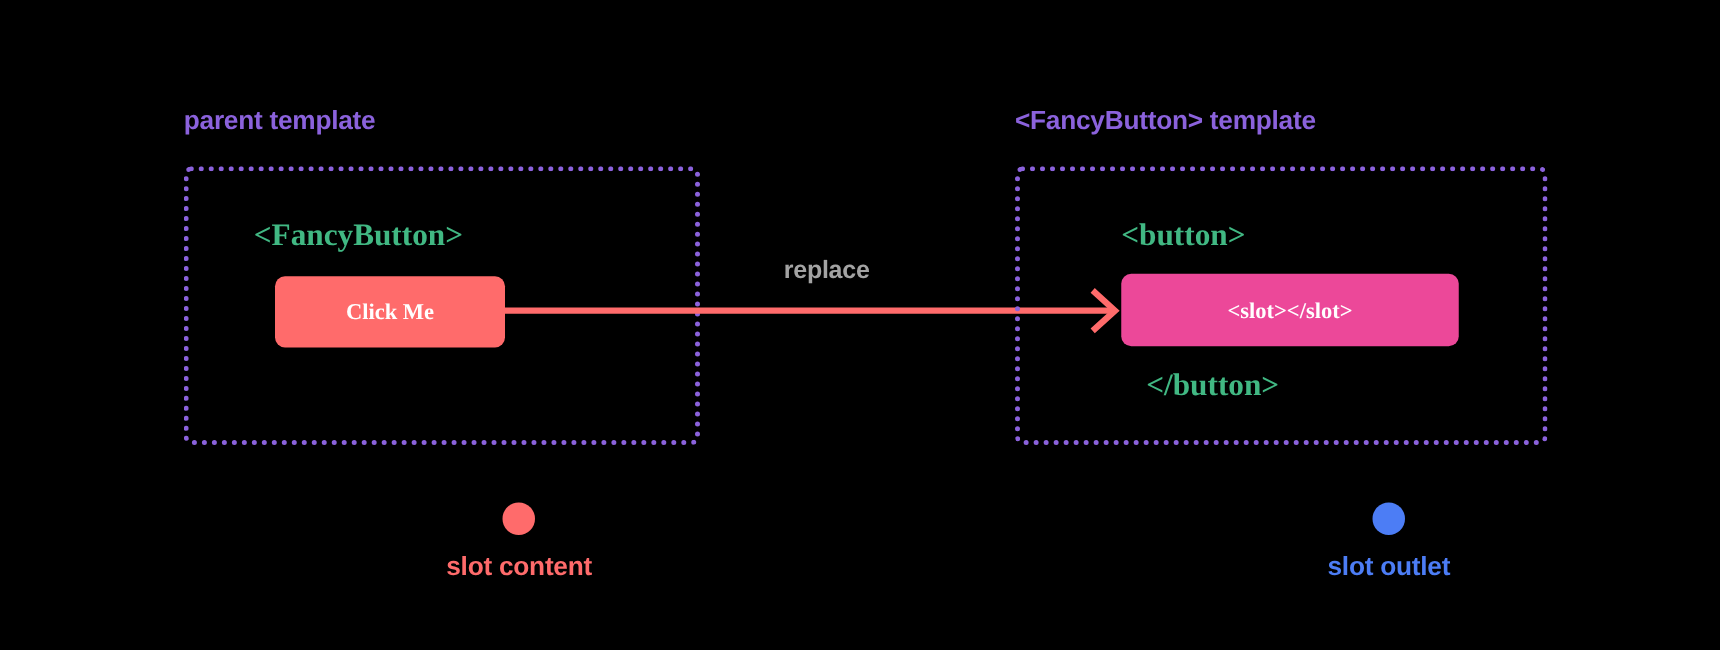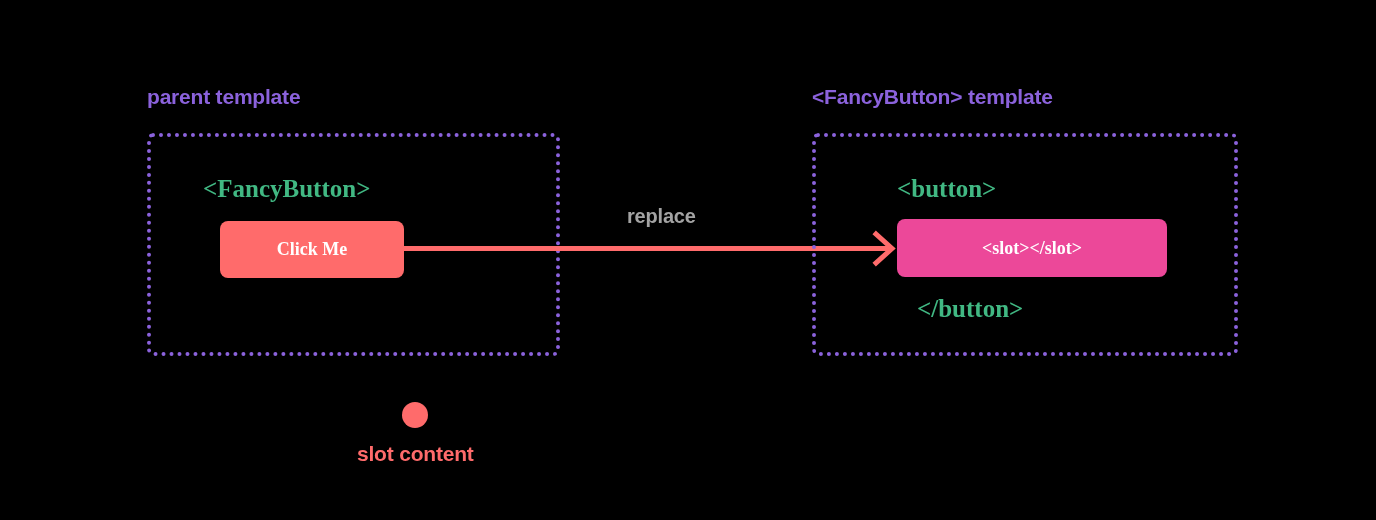--- a/index.html
+++ b/index.html
@@ -161,14 +161,18 @@
 
   <div id="pill-slot" class="pill">&lt;slot&gt;&lt;/slot&gt;</div>
 
   <div id="code-close-btn" class="code-line">&lt;/button&gt;</div>
 
   <div id="legend-slot-content" class="legend-item">
     <span class="legend-dot"></span>
     <span class="legend-label">slot content</span>
   </div>
 
+  <div id="legend-slot-outlet" class="legend-item">
+    <span class="legend-dot"></span>
+    <span class="legend-label">slot outlet</span>
+  </div>
 
 </div>
 
 </body></html>

